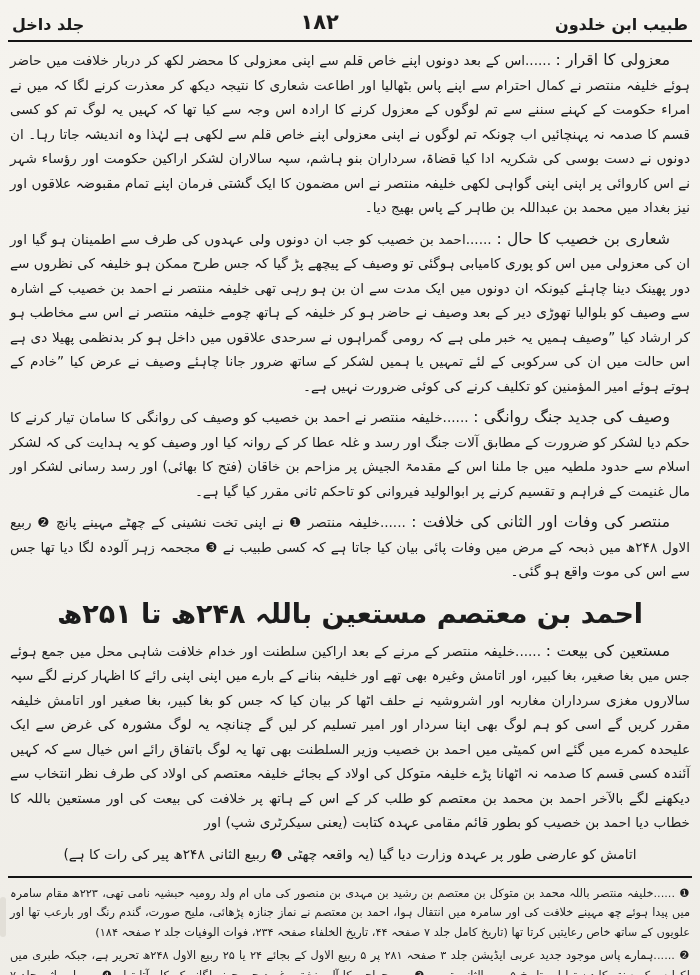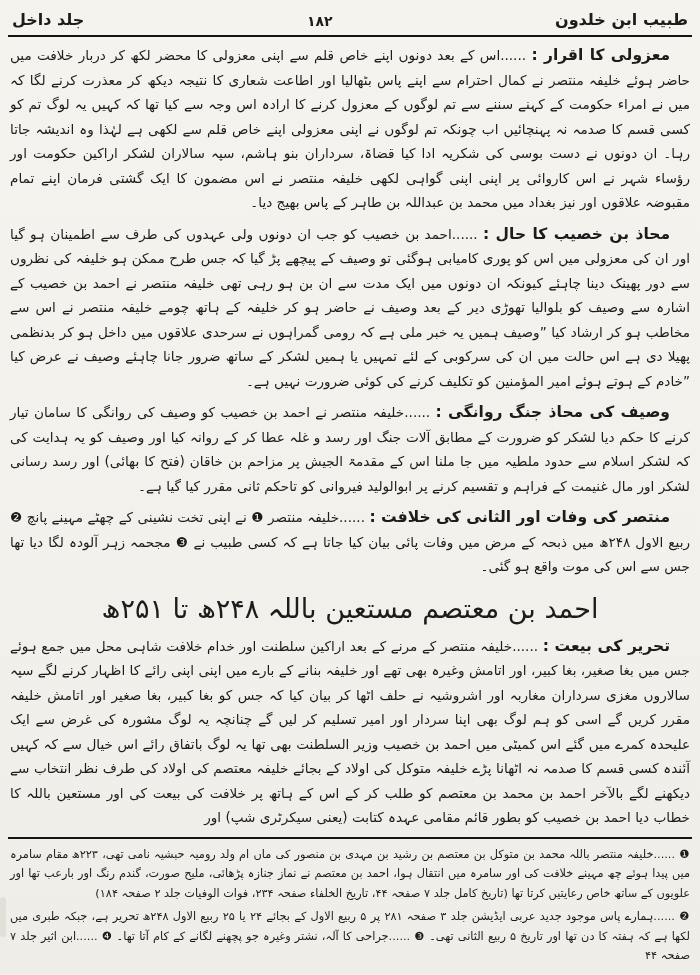--- a/index.html
+++ b/index.html
@@ -18,41 +18,41 @@
     padding:8px 8px 0 8px;
     direction:rtl;
   }
   
   .header{
     display:flex;justify-content:space-between;align-items:flex-end;
     direction:rtl;
     padding:2px 4px 6px 4px;
     font-size:16px;font-weight:bold;
   }
-  .header .pageno{font-size:14px;letter-spacing:1px;}
+  .header .pageno{font-size:21px;letter-spacing:1px;}
   .header-rule{border:0;border-top:2.5px solid #141414;margin:0 0 6px 0;}
   
   .para{
     direction:rtl;
     text-align:justify;
     font-size:13.6px;
     line-height:24.5px;
     margin:4px 2px 7px 2px;
     text-indent:20px;
   }
   .para .ph{
-    font-weight:bold;
+    font-weight:normal;
     font-size:15.5px;
     letter-spacing:.3px;
   }
   .chapter-heading{
     direction:rtl;
     text-align:center;
     font-size:27px;
-    font-weight:normal;
+    font-weight:bold;
     margin:14px 0 10px 0;
     letter-spacing:.5px;
   }
   .closing-line{
     direction:rtl;
     text-align:center;
     font-size:13.6px;
     line-height:24px;
     margin:0 2px 10px 2px;
   }
@@ -80,40 +80,41 @@
     <span>جلد داخل</span>
   </div>
   <hr class="header-rule">
 
   <div class="para">
     <strong class="ph">معزولی کا اقرار :</strong>
     <span>......اس کے بعد دونوں اپنے خاص قلم سے اپنی معزولی کا محضر لکھ کر دربار خلافت میں حاضر ہوئے خلیفہ منتصر نے کمال احترام سے اپنے پاس بٹھالیا اور اطاعت شعاری کا نتیجہ دیکھ کر معذرت کرنے لگا کہ میں نے امراء حکومت کے کہنے سننے سے تم لوگوں کے معزول کرنے کا ارادہ اس وجہ سے کیا تھا کہ کہیں یہ لوگ تم کو کسی قسم کا صدمہ نہ پہنچائیں اب چونکہ تم لوگوں نے اپنی معزولی اپنے خاص قلم سے لکھی ہے لہٰذا وہ اندیشہ جاتا رہا۔ ان دونوں نے دست بوسی کی شکریہ ادا کیا قضاۃ، سرداران بنو ہاشم، سپہ سالاران لشکر اراکین حکومت اور رؤساء شہر نے اس کاروائی پر اپنی اپنی گواہی لکھی خلیفہ منتصر نے اس مضمون کا ایک گشتی فرمان اپنے تمام مقبوضہ علاقوں اور نیز بغداد میں محمد بن عبداللہ بن طاہر کے پاس بھیج دیا۔</span>
   </div>
 
   <div class="para">
-    <strong class="ph">محاذ بن خصیب کا حال :</strong>
+    <strong class="ph">شعاری بن خصیب کا حال :</strong>
     <span>......احمد بن خصیب کو جب ان دونوں ولی عہدوں کی طرف سے اطمینان ہو گیا اور ان کی معزولی میں اس کو پوری کامیابی ہوگئی تو وصیف کے پیچھے پڑ گیا کہ جس طرح ممکن ہو خلیفہ کی نظروں سے دور پھینک دینا چاہئے کیونکہ ان دونوں میں ایک مدت سے ان بن ہو رہی تھی خلیفہ منتصر نے احمد بن خصیب کے اشارہ سے وصیف کو بلوالیا تھوڑی دیر کے بعد وصیف نے حاضر ہو کر خلیفہ کے ہاتھ چومے خلیفہ منتصر نے اس سے مخاطب ہو کر ارشاد کیا ”وصیف ہمیں یہ خبر ملی ہے کہ رومی گمراہوں نے سرحدی علاقوں میں داخل ہو کر بدنظمی پھیلا دی ہے اس حالت میں ان کی سرکوبی کے لئے تمہیں یا ہمیں لشکر کے ساتھ ضرور جانا چاہئے وصیف نے عرض کیا ”خادم کے ہوتے ہوئے امیر المؤمنین کو تکلیف کرنے کی کوئی ضرورت نہیں ہے۔</span>
   </div>
 
   <div class="para">
-    <strong class="ph">وصیف کی محاذ جنگ روانگی :</strong>
+    <strong class="ph">وصیف کی جدید جنگ روانگی :</strong>
     <span>......خلیفہ منتصر نے احمد بن خصیب کو وصیف کی روانگی کا سامان تیار کرنے کا حکم دیا لشکر کو ضرورت کے مطابق آلات جنگ اور رسد و غلہ عطا کر کے روانہ کیا اور وصیف کو یہ ہدایت کی کہ لشکر اسلام سے حدود ملطیہ میں جا ملنا اس کے مقدمۃ الجیش پر مزاحم بن خاقان (فتح کا بھائی) اور رسد رسانی لشکر اور مال غنیمت کے فراہم و تقسیم کرنے پر ابوالولید فیروانی کو تاحکم ثانی مقرر کیا گیا ہے۔</span>
   </div>
 
   <div class="para">
     <strong class="ph">منتصر کی وفات اور الثانی کی خلافت :</strong>
     <span>......خلیفہ منتصر ❶ نے اپنی تخت نشینی کے چھٹے مہینے پانچ ❷ ربیع الاول ۲۴۸ھ میں ذبحہ کے مرض میں وفات پائی بیان کیا جاتا ہے کہ کسی طبیب نے ❸ مجحمہ زہر آلودہ لگا دیا تھا جس سے اس کی موت واقع ہو گئی۔</span>
   </div>
 
   <div class="chapter-heading">احمد بن معتصم مستعین باللہ ۲۴۸ھ تا ۲۵۱ھ</div>
 
   <div class="para">
-    <strong class="ph">تحریر کی بیعت :</strong>
+    <strong class="ph">مستعین کی بیعت :</strong>
     <span>......خلیفہ منتصر کے مرنے کے بعد اراکین سلطنت اور خدام خلافت شاہی محل میں جمع ہوئے جس میں بغا صغیر، بغا کبیر، اور اتامش وغیرہ بھی تھے اور خلیفہ بنانے کے بارے میں اپنی اپنی رائے کا اظہار کرنے لگے سپہ سالاروں مغزی سرداران مغاربہ اور اشروشیہ نے حلف اٹھا کر بیان کیا کہ جس کو بغا کبیر، بغا صغیر اور اتامش خلیفہ مقرر کریں گے اسی کو ہم لوگ بھی اپنا سردار اور امیر تسلیم کر لیں گے چنانچہ یہ لوگ مشورہ کی غرض سے ایک علیحدہ کمرے میں گئے اس کمیٹی میں احمد بن خصیب وزیر السلطنت بھی تھا یہ لوگ باتفاق رائے اس خیال سے کہ کہیں آئندہ کسی قسم کا صدمہ نہ اٹھانا پڑے خلیفہ متوکل کی اولاد کے بجائے خلیفہ معتصم کی اولاد کی طرف نظر انتخاب سے دیکھنے لگے بالآخر احمد بن محمد بن معتصم کو طلب کر کے اس کے ہاتھ پر خلافت کی بیعت کی اور مستعین باللہ کا خطاب دیا احمد بن خصیب کو بطور قائم مقامی عہدہ کتابت (یعنی سیکرٹری شپ) اور</span>
   </div>
+  <div class="closing-line">اتامش کو عارضی طور پر عہدہ وزارت دیا گیا (یہ واقعہ چھٹی ❹ ربیع الثانی ۲۴۸ھ پیر کی رات کا ہے)</div>
 
   <hr class="footnote-rule">
 
   <div class="footnote">❶ ......خلیفہ منتصر باللہ محمد بن متوکل بن معتصم بن رشید بن مہدی بن منصور کی ماں ام ولد رومیہ حبشیہ نامی تھی، ۲۲۳ھ مقام سامرہ میں پیدا ہوئے چھ مہینے خلافت کی اور سامرہ میں انتقال ہوا، احمد بن معتصم نے نماز جنازہ پڑھائی، ملیح صورت، گندم رنگ اور بارعب تھا اور علویوں کے ساتھ خاص رعایتیں کرتا تھا (تاریخ کامل جلد ۷ صفحہ ۴۴، تاریخ الخلفاء صفحہ ۲۳۴، فوات الوفیات جلد ۲ صفحہ ۱۸۴)</div>
   <div class="footnote">❷ ......ہمارے پاس موجود جدید عربی ایڈیشن جلد ۳ صفحہ ۲۸۱ پر ۵ ربیع الاول کے بجائے ۲۴ یا ۲۵ ربیع الاول ۲۴۸ھ تحریر ہے، جبکہ طبری میں لکھا ہے کہ ہفتہ کا دن تھا اور تاریخ ۵ ربیع الثانی تھی۔ ❸ ......جراحی کا آلہ، نشتر وغیرہ جو پچھنے لگانے کے کام آتا تھا۔ ❹ ......ابن اثیر جلد ۷ صفحہ ۴۴</div>
 
   <div class="smudge"></div>
 </div>
 
 </body></html>

